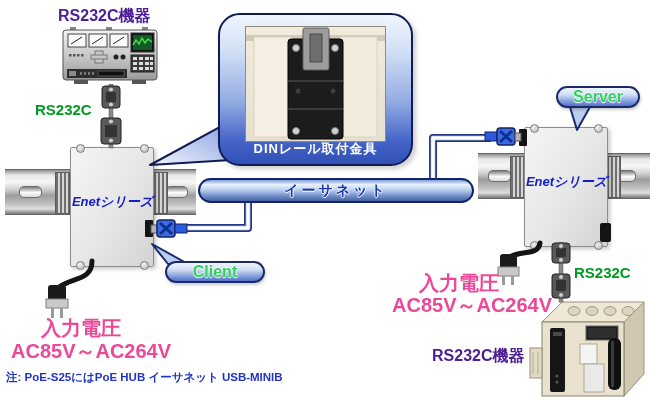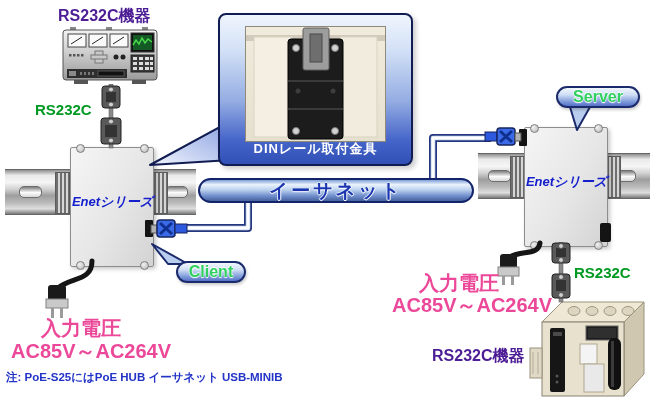--- a/index.html
+++ b/index.html
@@ -34,39 +34,39 @@
     color:#1520cc;font-weight:bold;font-style:italic;font-size:13px;letter-spacing:0px;
   }
   .screw{
     position:absolute;width:7px;height:7px;border-radius:50%;
     background:radial-gradient(circle at 35% 35%,#f0f0f0,#b5b5b5);border:1px solid #7f7f7f;
   }
   .port{position:absolute;background:#141414;z-index:3;border-radius:1px;}
   
   .callout{
     position:absolute;left:218px;top:13px;width:191px;height:149px;z-index:4;
-    border:2px solid #101c52;border-radius:8px;
+    border:2px solid #101c52;border-radius:22px;
     background:linear-gradient(180deg,#eff5fd 0%,#d2e0f6 24%,#93ace2 58%,#4665c9 84%,#3050b6 100%);
     box-shadow:3px 3px 5px rgba(0,0,0,.2);
   }
   .callout-photo{
     position:absolute;left:25px;top:11px;width:139px;height:114px;
     background:linear-gradient(180deg,#f0ebdc,#e6e0cf);border:1px solid #8f8a7a;
   }
   .callout-caption{
     position:absolute;left:0;bottom:6px;width:100%;text-align:center;
     color:#ffffff;font-weight:bold;font-size:13px;letter-spacing:1px;
   }
   
   .eth-pill{
     position:absolute;left:198px;top:178px;width:276px;height:25px;z-index:4;
     border:2px solid #14246a;border-radius:14px;box-sizing:border-box;
     background:linear-gradient(180deg,#7f9fd8 0%,#eaf2fc 22%,#bed3ef 46%,#7492cf 74%,#45619e 100%);
     text-align:center;line-height:21px;
-    color:#1b35b0;font-weight:bold;font-size:19px;letter-spacing:3px;
+    color:#1b35b0;font-weight:bold;font-size:14px;letter-spacing:3px;
     text-shadow:0 1px 0 #ffffff,0 -1px 0 #d5e3f6,1px 0 0 #ffffff,-1px 0 0 #d5e3f6;
   }
   
   .tag-pill{
     position:absolute;height:22px;z-index:5;box-sizing:border-box;
     border:2px solid #1b2a6b;border-radius:12px;
     background:linear-gradient(180deg,#f1f6fd 0%,#cfdef5 38%,#7e9ada 76%,#5570c8 100%);
     text-align:center;line-height:18px;color:#2fd060;font-weight:bold;font-size:16px;
     text-shadow:0 0 2px #ffffff,0 1px 1px #ffffff,0 -1px 1px #ffffff;
     box-shadow:1px 2px 3px rgba(0,0,0,.2);
@@ -179,21 +179,21 @@
         <circle cx="52" cy="64" r="2.5" fill="#3d3d3d"></circle>
         <circle cx="87" cy="64" r="2.5" fill="#3d3d3d"></circle>
       </svg>
     </div>
     <div class="callout-caption">DINレール取付金具</div>
   </div>
 
   <div class="eth-pill">イーサネット</div>
 
   <div class="tag-pill" style="left:556px;top:86px;width:84px;">Server</div>
-  <div class="tag-pill" style="left:176px;top:261px;width:70px;">Client</div>
+  <div class="tag-pill" style="left:165px;top:261px;width:100px;">Client</div>
 
   <svg class="abs" style="left:62px;top:27px;z-index:2;" width="97" height="60" viewBox="0 0 97 60">
     <defs>
       <linearGradient id="inst" x1="0" y1="0" x2="0" y2="1">
         <stop offset="0" stop-color="#f3f3f3"></stop>
           <stop offset="0.5" stop-color="#c9c9c9"></stop>
           <stop offset="1" stop-color="#9a9a9a"></stop>
       </linearGradient>
     </defs>
     <rect x="8" y="0" width="6" height="5" fill="#888"></rect>

